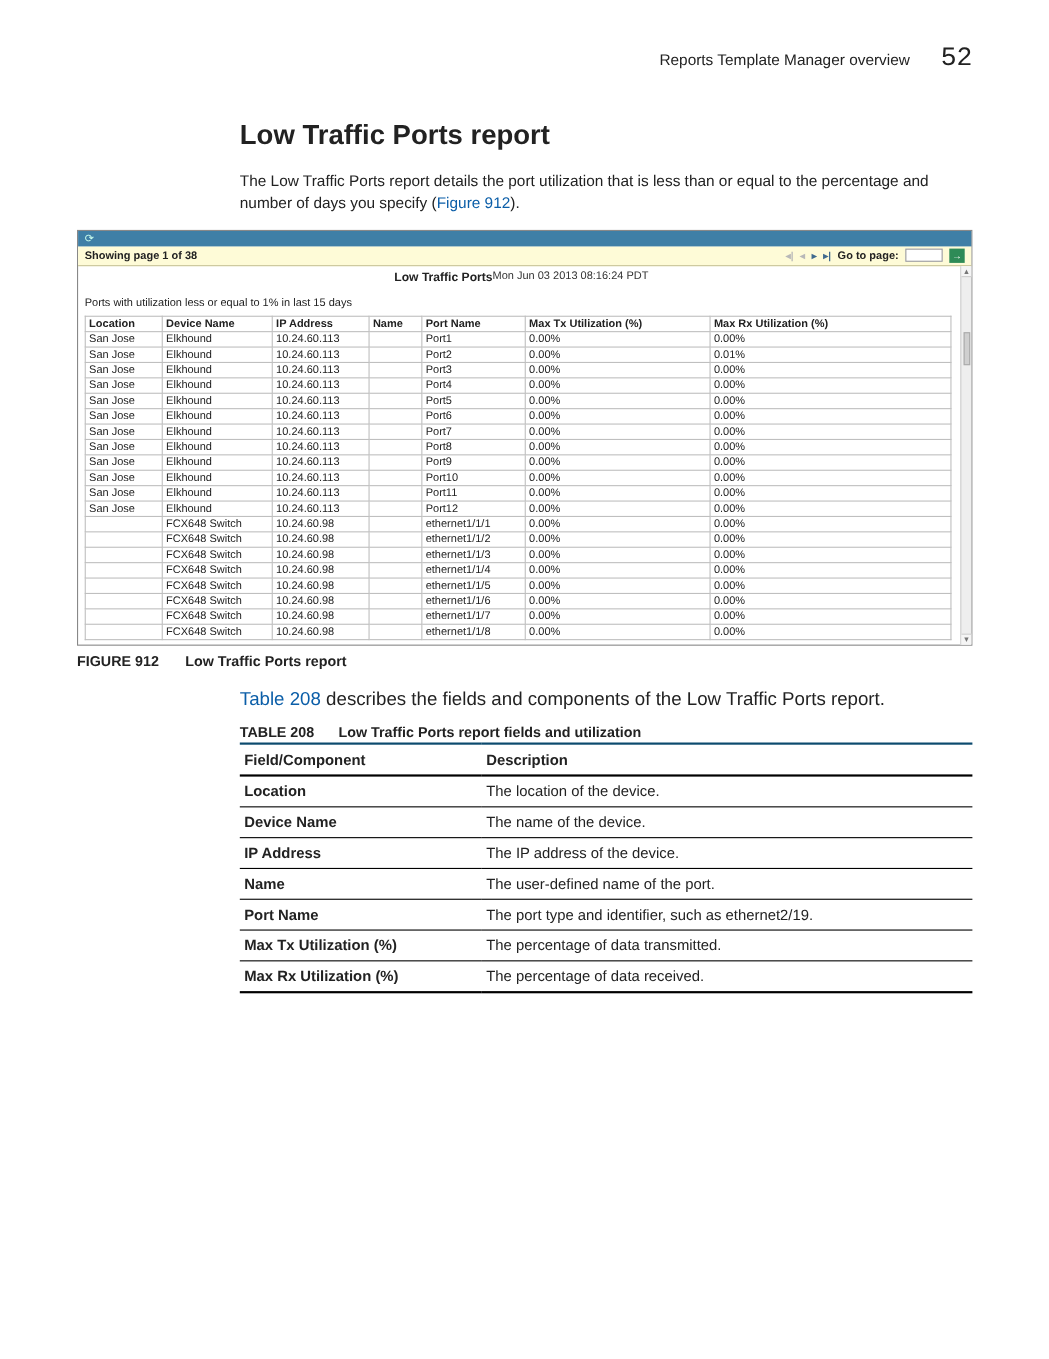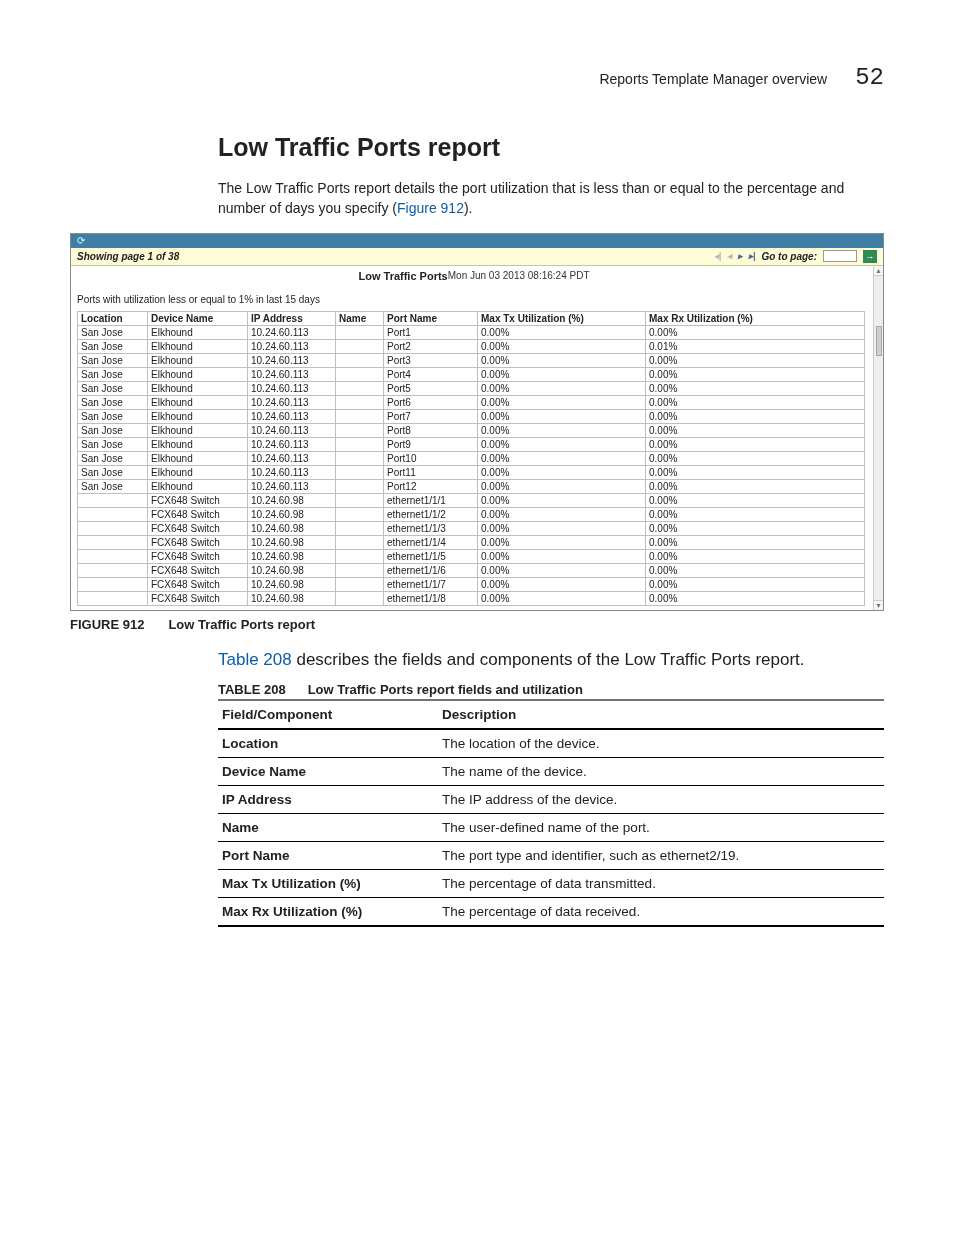--- a/index.html
+++ b/index.html
@@ -10,21 +10,20 @@
     padding: 40px 70px 40px 70px;
     width: 954px;
     color: #222;
   }
   .header-row {
     display: flex;
     justify-content: flex-end;
     align-items: baseline;
     gap: 28px;
     margin-bottom: 42px;
-    margin-top: 24px;
   }
   .header-text { font-size: 14px; }
   .header-num { font-size: 24px; font-weight: 400; font-family: Liberation Mono, monospace; }
   h1.section-title {
     font-family: Arial, Helvetica, sans-serif;
     font-size: 25px;
     font-weight: 700;
     margin: 0 0 16px 0;
     padding-left: 148px;
   }
@@ -51,21 +50,20 @@
   .pager {
     background: #FEFBD7;
     display: flex;
     align-items: center;
     justify-content: space-between;
     height: 18px;
     padding: 0 6px;
     border-bottom: 1px solid #c9c59b;
     font-size: 10px;
     font-weight: 700;
-    font-style: italic;
   }
   .pager .nav { display: flex; align-items: center; gap: 6px; font-weight: 700; }
   .pager .nav .tri { font-size: 9px; color: #406a8e; }
   .pager .nav .tri.gray { color: #b8b8b8; }
   .pager .go-input { width: 34px; height: 12px; border: 1px solid #999; background:#fff; display:inline-block; }
   .pager .go-btn { width: 14px; height: 13px; background: #2E8B57; display: inline-block; color:#fff; font-size:9px; text-align:center; line-height:12px; }
 
   .shot-body { padding: 4px 6px 4px 6px; position: relative; }
   .shot-body .scroll-rail { position:absolute; right:0; top:0; bottom:0; width:10px; background:#eee; border-left:1px solid #ccc; }
   .shot-body .scroll-rail .up, .shot-body .scroll-rail .down { height:10px; background:#f5f5f5; text-align:center; font-size:8px; color:#777; border-bottom:1px solid #ccc; }
@@ -111,21 +109,21 @@
   table.desc {
     width: calc(100% - 148px);
     margin-left: 148px;
     border-collapse: collapse;
     font-size: 13.5px;
   }
   table.desc th {
     text-align: left;
     font-weight: 700;
     padding: 6px 4px;
-    border-top: 2px solid #737373;
+    border-top: 2px solid #0c4a6e;
     border-bottom: 2px solid #000;
   }
   table.desc td {
     padding: 6px 4px;
     border-bottom: 1px solid #000;
   }
   table.desc td.k { font-weight: 700; width: 220px;}
   table.desc tbody tr:last-child td { border-bottom: 2px solid #000; }
 </style>
 </head>

